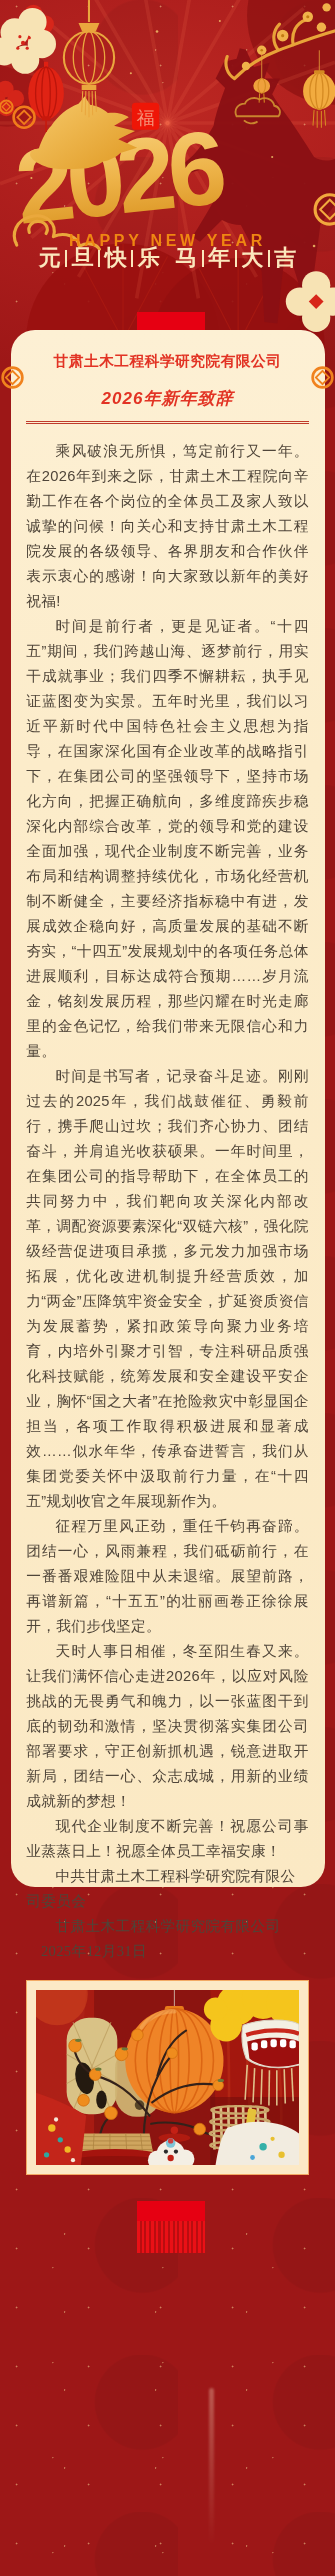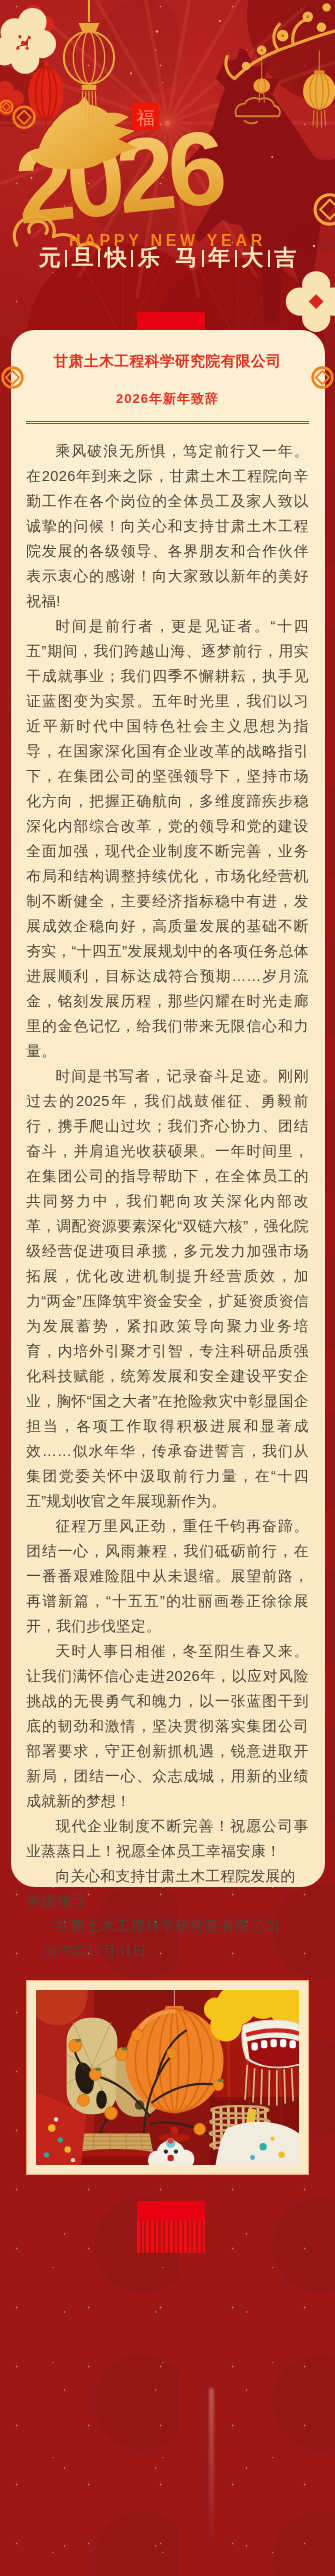--- a/index.html
+++ b/index.html
@@ -34,21 +34,21 @@
     position:absolute; left:137px; top:2221px; width:68px; height:32px; z-index:2;
     background:repeating-linear-gradient(90deg,#ea1016 0 2.6px,#b90d10 2.6px 4.7px);
   }
   
   .card{
     position:absolute; left:10.5px; top:330px; width:314px; height:1557px; z-index:3;
     background:linear-gradient(180deg,#fdf0d4 0%, #fcecca 28%, #fbe9c4 100%);
     border-radius:24px; box-sizing:border-box; padding:22px 15.7px 0;
   }
   .card h1{margin:0 0 18px; font-size:14.7px; line-height:19px; text-align:center; color:#e23324; letter-spacing:0.5px;}
-  .card h2{margin:0 0 12.6px; font-size:13px; line-height:19px; text-align:center; color:#e23324; letter-spacing:1px;}
+  .card h2{margin:0 0 12.6px; font-size:17px; line-height:19px; text-align:center; color:#e23324; letter-spacing:1px;font-style:italic;}
   .divider{margin:0 0 15.7px; height:1px; border-top:1px solid #c03a2b; border-bottom:1px solid #c03a2b;}
   .para{margin:0; font-size:14.7px; line-height:25px; color:#4f4539; text-align:justify; text-indent:2em; letter-spacing:0.3px;}
   .sig{margin:0; font-size:14.7px; line-height:25px; color:#4f4539; text-indent:2em; letter-spacing:0.3px;}
   .sig.date{text-indent:1em;font-family:Liberation Serif, serif;}
   .photo-frame{
     position:absolute; left:15.7px; top:1650px; width:283px; height:195px; box-sizing:border-box;
     border:1.6px solid #f3a964; background:#fce9c6; padding:9px;
   }
   .photo{width:100%; height:100%; display:block;}
   
@@ -311,21 +311,21 @@
     <h2>2026年新年致辞</h2>
     <div class="divider"></div>
 
     <p class="para">乘风破浪无所惧，笃定前行又一年。在2026年到来之际，甘肃土木工程院向辛勤工作在各个岗位的全体员工及家人致以诚挚的问候！向关心和支持甘肃土木工程院发展的各级领导、各界朋友和合作伙伴表示衷心的感谢！向大家致以新年的美好祝福!</p>
     <p class="para">时间是前行者，更是见证者。“十四五”期间，我们跨越山海、逐梦前行，用实干成就事业；我们四季不懈耕耘，执手见证蓝图变为实景。五年时光里，我们以习近平新时代中国特色社会主义思想为指导，在国家深化国有企业改革的战略指引下，在集团公司的坚强领导下，坚持市场化方向，把握正确航向，多维度蹄疾步稳深化内部综合改革，党的领导和党的建设全面加强，现代企业制度不断完善，业务布局和结构调整持续优化，市场化经营机制不断健全，主要经济指标稳中有进，发展成效企稳向好，高质量发展的基础不断夯实，“十四五”发展规划中的各项任务总体进展顺利，目标达成符合预期……岁月流金，铭刻发展历程，那些闪耀在时光走廊里的金色记忆，给我们带来无限信心和力量。</p>
     <p class="para">时间是书写者，记录奋斗足迹。刚刚过去的2025年，我们战鼓催征、勇毅前行，携手爬山过坎；我们齐心协力、团结奋斗，并肩追光收获硕果。一年时间里，在集团公司的指导帮助下，在全体员工的共同努力中，我们靶向攻关深化内部改革，调配资源要素深化“双链六核”，强化院级经营促进项目承揽，多元发力加强市场拓展，优化改进机制提升经营质效，加力“两金”压降筑牢资金安全，扩延资质资信为发展蓄势，紧扣政策导向聚力业务培育，内培外引聚才引智，专注科研品质强化科技赋能，统筹发展和安全建设平安企业，胸怀“国之大者”在抢险救灾中彰显国企担当，各项工作取得积极进展和显著成效……似水年华，传承奋进誓言，我们从集团党委关怀中汲取前行力量，在“十四五”规划收官之年展现新作为。</p>
     <p class="para">征程万里风正劲，重任千钧再奋蹄。团结一心，风雨兼程，我们砥砺前行，在一番番艰难险阻中从未退缩。展望前路，再谱新篇，“十五五”的壮丽画卷正徐徐展开，我们步伐坚定。</p>
     <p class="para">天时人事日相催，冬至阳生春又来。让我们满怀信心走进2026年，以应对风险挑战的无畏勇气和魄力，以一张蓝图干到底的韧劲和激情，坚决贯彻落实集团公司部署要求，守正创新抓机遇，锐意进取开新局，团结一心、众志成城，用新的业绩成就新的梦想！</p>
     <p class="para">现代企业制度不断完善！祝愿公司事业蒸蒸日上！祝愿全体员工幸福安康！</p>
 
-    <p class="sig">向关心和支持甘肃土木工程院发展的各级领导</p>
+    <p class="sig">中共甘肃土木工程科学研究院有限公司委员会</p>
     <p class="sig">甘肃土木工程科学研究院有限公司</p>
     <p class="sig date">2025年12月31日</p>
 
     <div class="photo-frame">
       <svg class="photo" viewBox="0 0 498 327" preserveAspectRatio="none">
         <rect width="498" height="327" fill="#8c1410"></rect>
 
         <g>
           <rect x="0" y="0" width="110" height="327" fill="#a81b12"></rect>
           <path d="M95 0 C88 110 75 220 62 327 L0 327 L0 0 Z" fill="#b3251a" opacity="0.6"></path>

